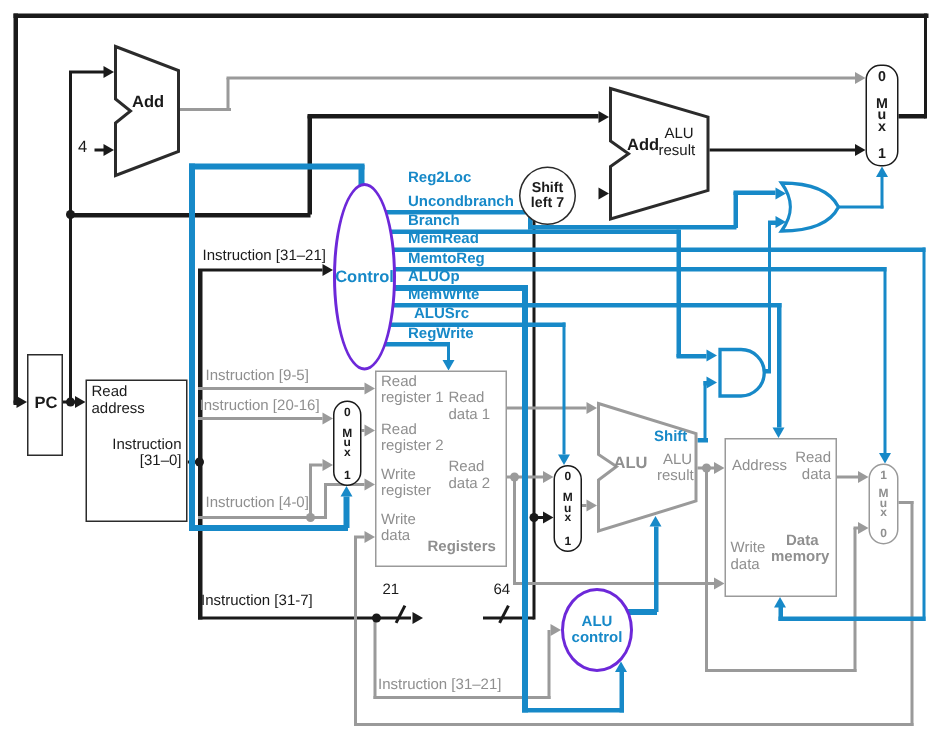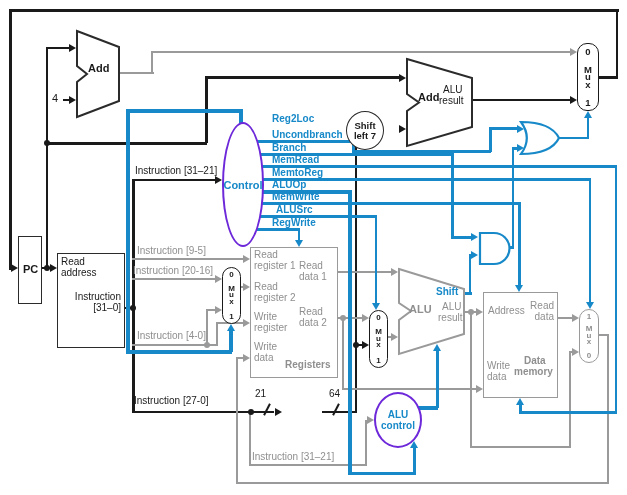--- a/index.html
+++ b/index.html
@@ -277,21 +277,21 @@
   <div class="sig" style="left:272px;top:167px">MemtoReg</div>
   <div class="sig" style="left:272px;top:179px">ALUOp</div>
   <div class="sig" style="left:272px;top:191px">MemWrite</div>
   <div class="sig" style="left:276px;top:204px">ALUSrc</div>
   <div class="sig" style="left:272px;top:217px">RegWrite</div>
 
   <div class="t" style="left:135px;top:166px">Instruction [31–21]</div>
   <div class="t gt" style="left:137px;top:246px">Instruction [9-5]</div>
   <div class="t gt" style="left:133px;top:266px">Instruction [20-16]</div>
   <div class="t gt" style="left:137px;top:331px">Instruction [4-0]</div>
-  <div class="t" style="left:134px;top:396px">Instruction [27-0]</div>
+  <div class="t" style="left:134px;top:396px">Instruction [31-7]</div>
   <div class="t gt" style="left:252px;top:452px">Instruction [31–21]</div>
 
   <div class="t" style="left:52px;top:93px;font-size:11px">4</div>
   <div class="t" style="left:255px;top:389px">21</div>
   <div class="t" style="left:329px;top:389px">64</div>
   <div class="slash" style="left:266px;top:403px"></div>
   <div class="slash" style="left:335px;top:403px"></div>
 
 </div>
 

